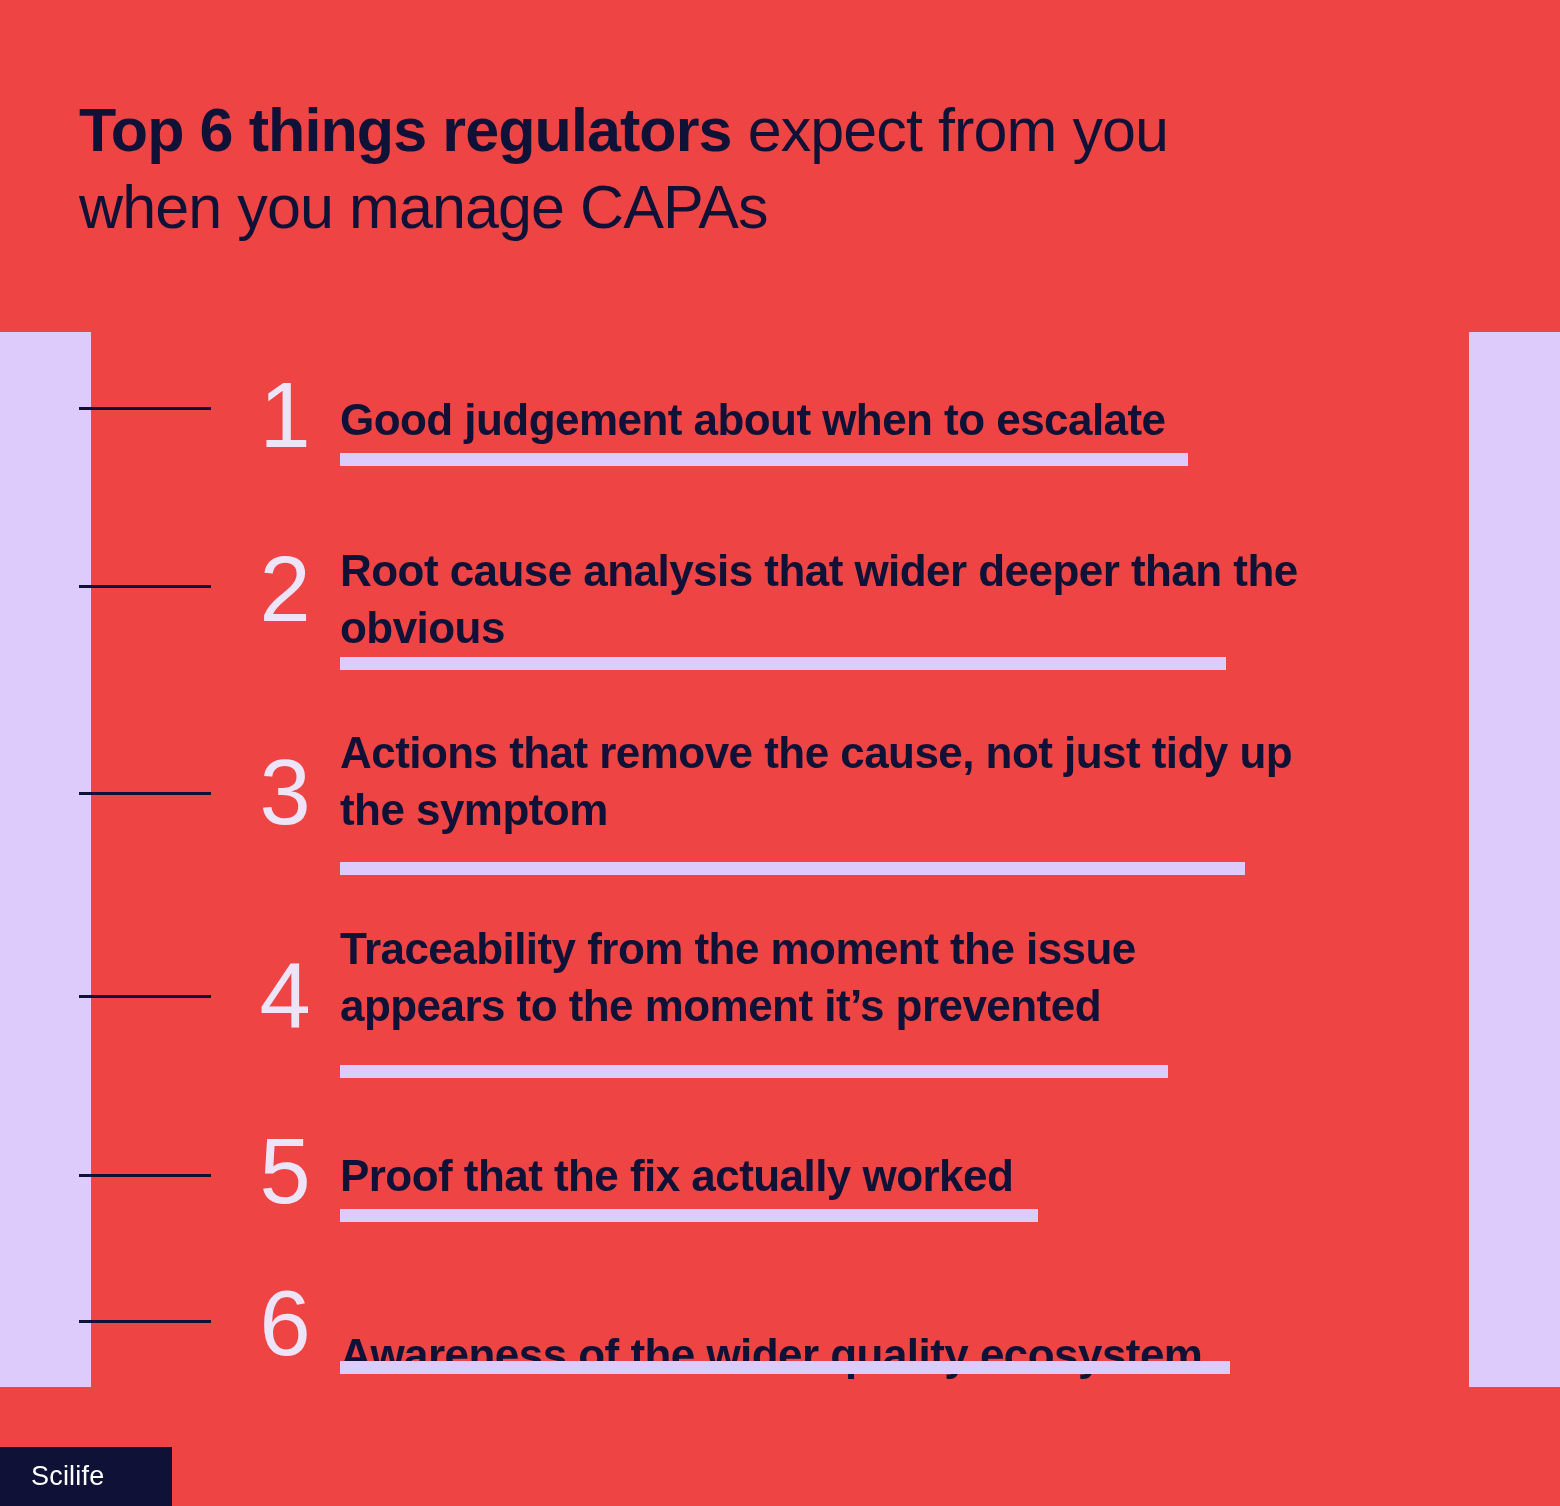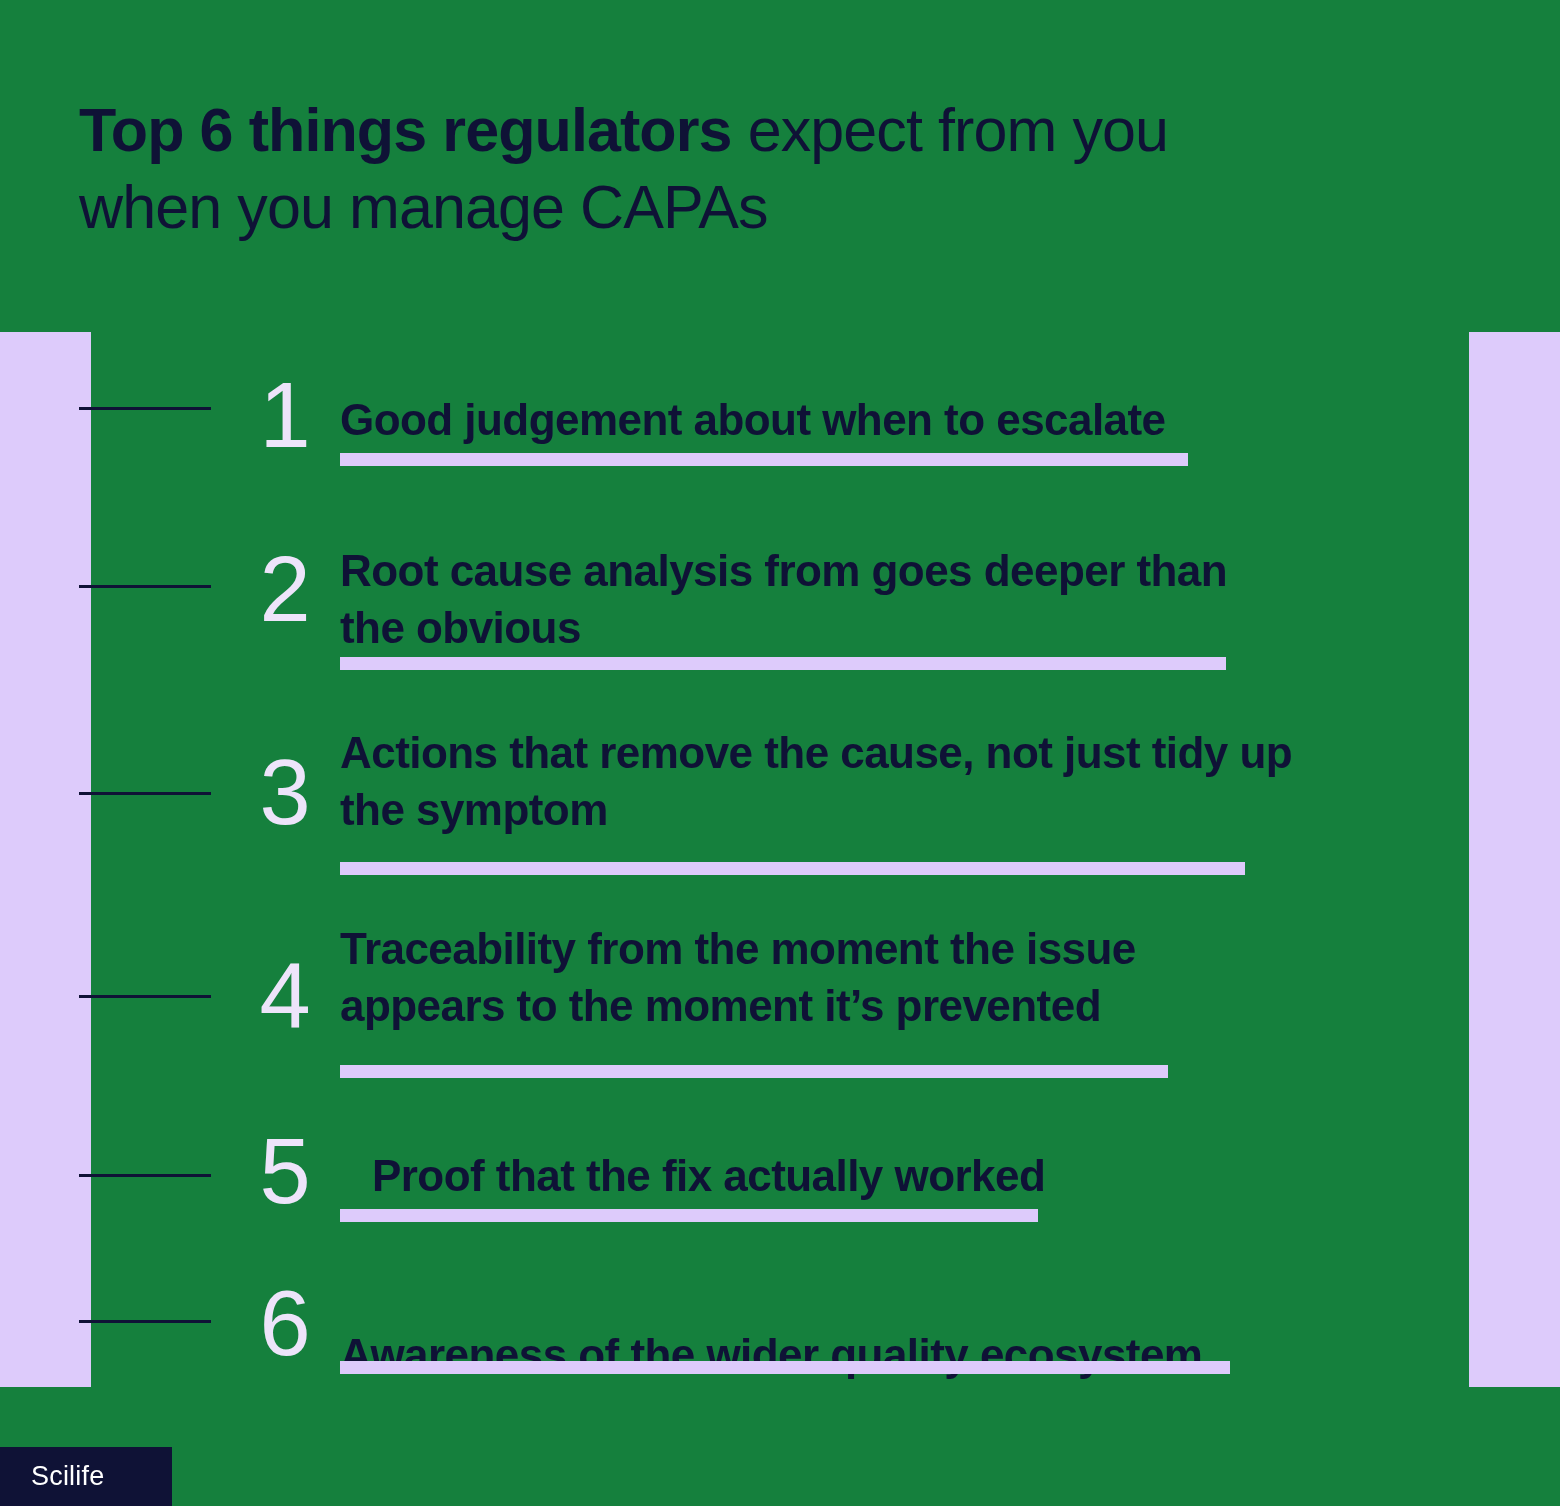--- a/index.html
+++ b/index.html
@@ -12,21 +12,21 @@
     background: #CBA9FB;
     font-family: "Liberation Sans", sans-serif;
     overflow: hidden;
     position: relative;
   }
 
   #canvas {
     position: relative;
     width: 1560px;
     height: 1506px;
-    background: #15803d;
+    background: #ef4444;
     overflow: hidden;
   }
 
   
   .panel {
     position: absolute;
     background: #DDCBFB;
   }
   #panel-left {
     left: 0;
@@ -141,42 +141,42 @@
   <div class="item">
     <div class="dash" style="top:407px;"></div>
     <div class="numeral" style="top:378px;">1</div>
     <div class="item-text" style="top:391px;">Good judgement about when to escalate</div>
     <div class="bar" style="top:453px; width:848px;"></div>
   </div>
 
   <div class="item">
     <div class="dash" style="top:585px;"></div>
     <div class="numeral" style="top:552px;">2</div>
-    <div class="item-text" style="top:542px;">Root cause analysis from goes deeper than the obvious</div>
+    <div class="item-text" style="top:542px;">Root cause analysis that wider deeper than the obvious</div>
     <div class="bar" style="top:657px; width:886px;"></div>
   </div>
 
   <div class="item">
     <div class="dash" style="top:792px;"></div>
     <div class="numeral" style="top:755px;">3</div>
     <div class="item-text" style="top:724px;">Actions that remove the cause, not just tidy up the symptom</div>
     <div class="bar" style="top:862px; width:905px;"></div>
   </div>
 
   <div class="item">
     <div class="dash" style="top:995px;"></div>
     <div class="numeral" style="top:958px;">4</div>
     <div class="item-text" style="top:920px;">Traceability from the moment the issue appears to the moment it’s prevented</div>
     <div class="bar" style="top:1065px; width:828px;"></div>
   </div>
 
   <div class="item">
     <div class="dash" style="top:1174px;"></div>
     <div class="numeral" style="top:1134px;">5</div>
-    <div class="item-text" style="top:1147px;margin-left:32px;">Proof that the fix actually worked</div>
+    <div class="item-text" style="top:1147px;">Proof that the fix actually worked</div>
     <div class="bar" style="top:1209px; width:698px;"></div>
   </div>
 
   <div class="item">
     <div class="dash" style="top:1320px;"></div>
     <div class="numeral" style="top:1286px;">6</div>
     <div class="item-text" style="top:1299px;margin-top:27px;">Awareness of the wider quality ecosystem</div>
     <div class="bar" style="top:1361px; width:890px;"></div>
   </div>
 

